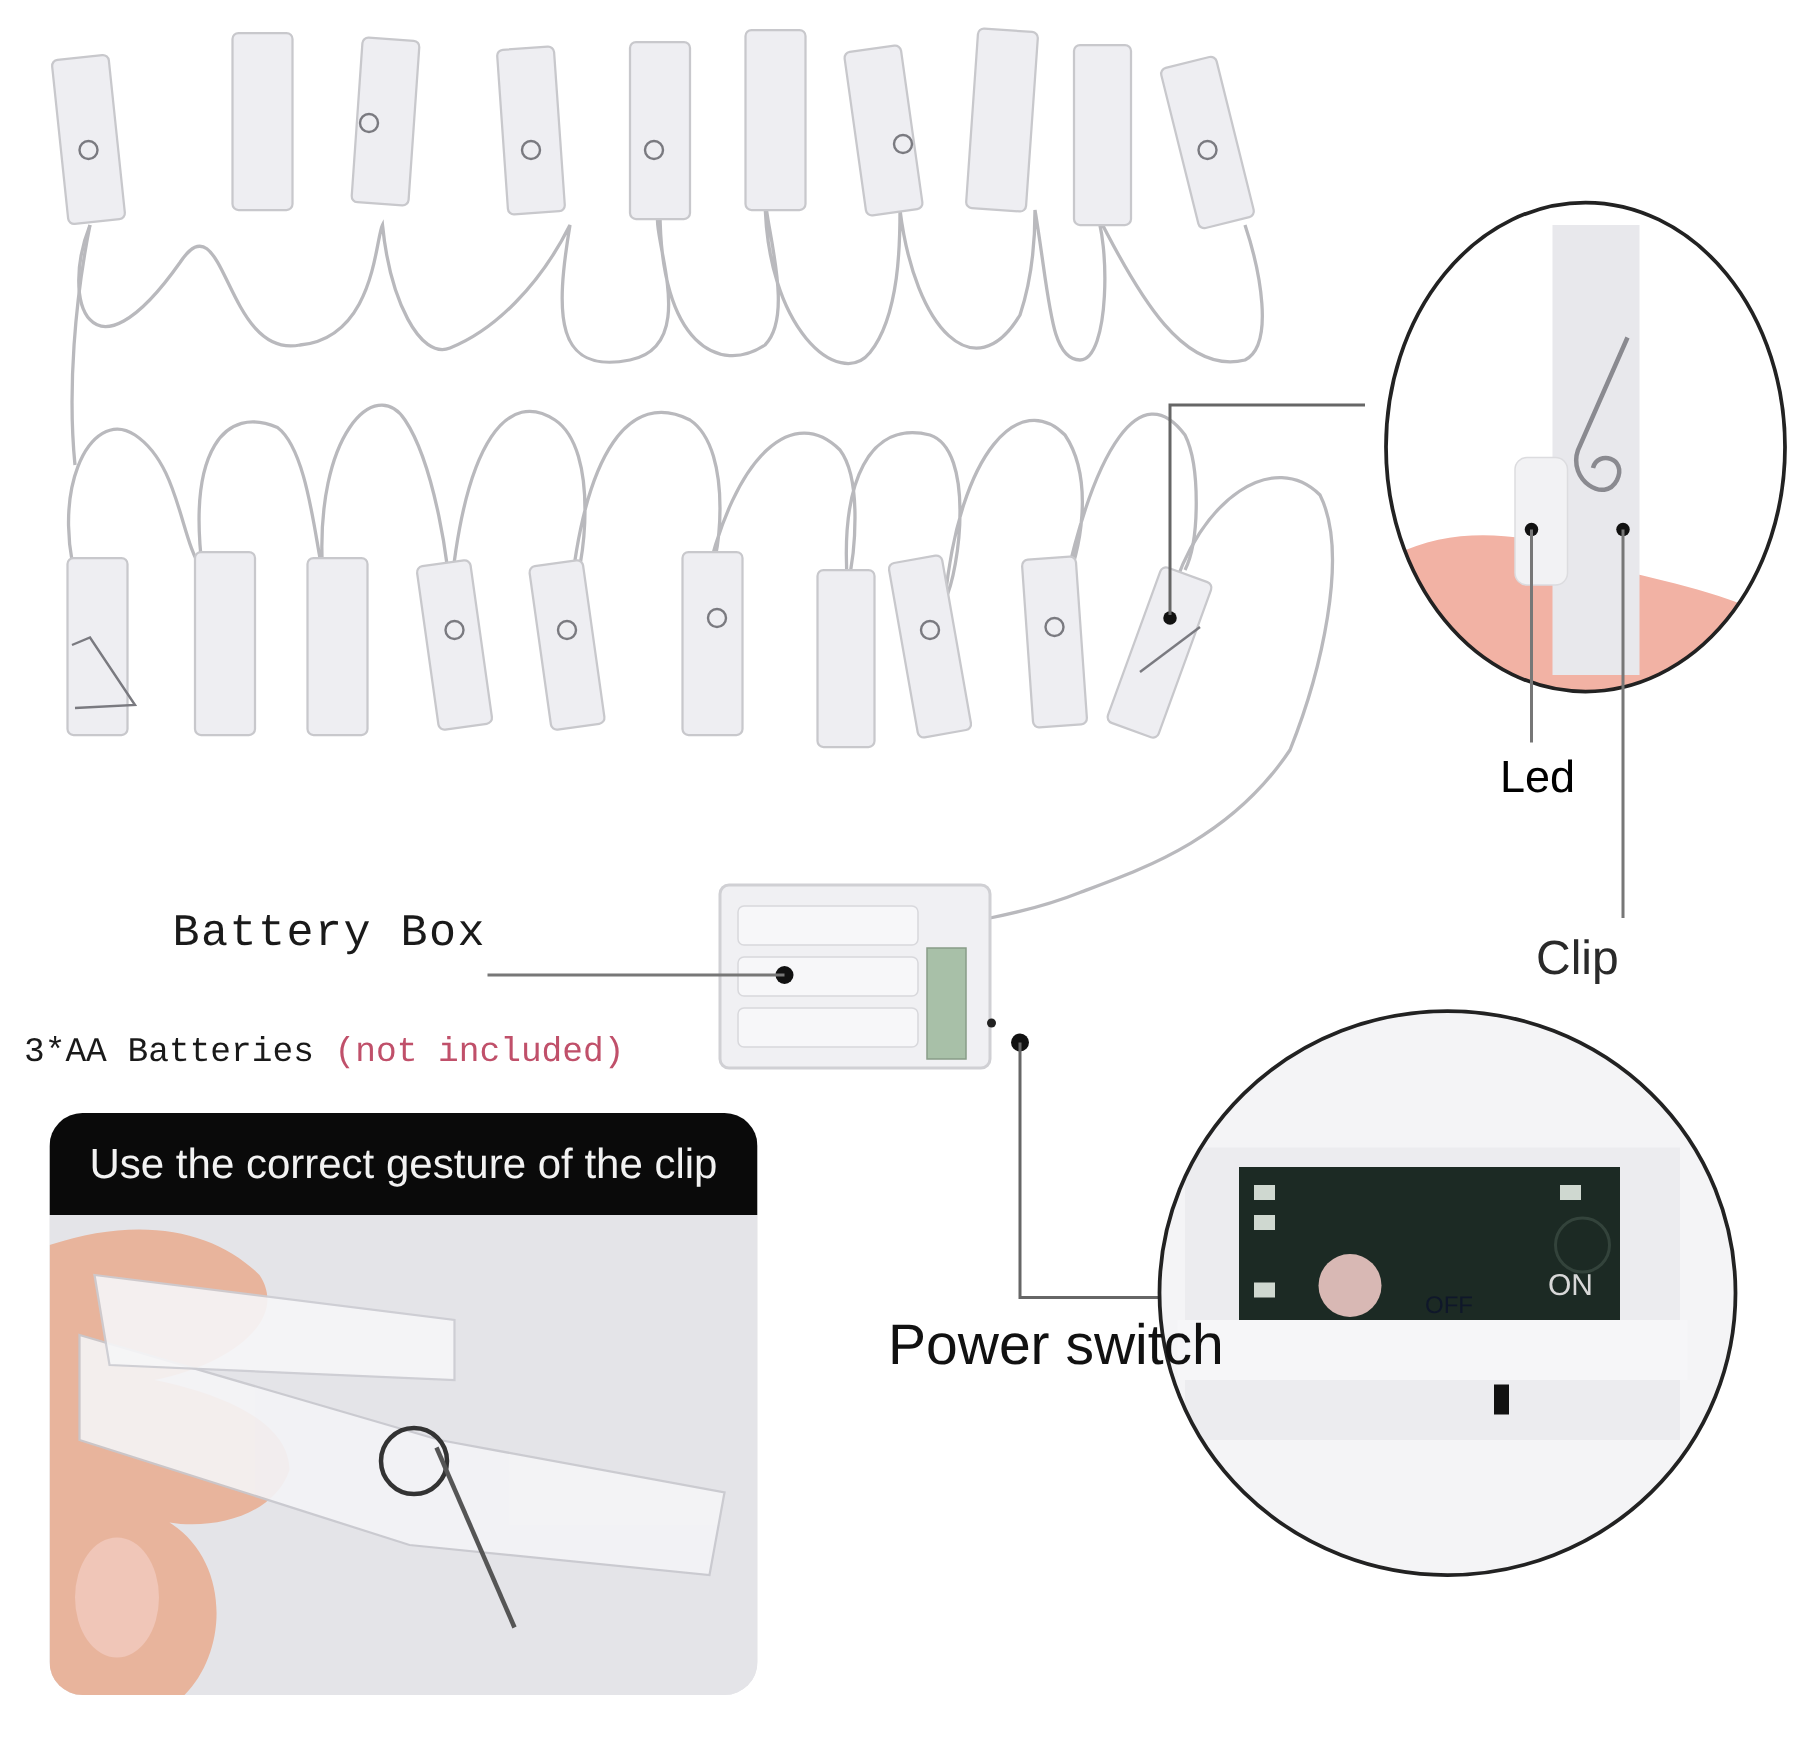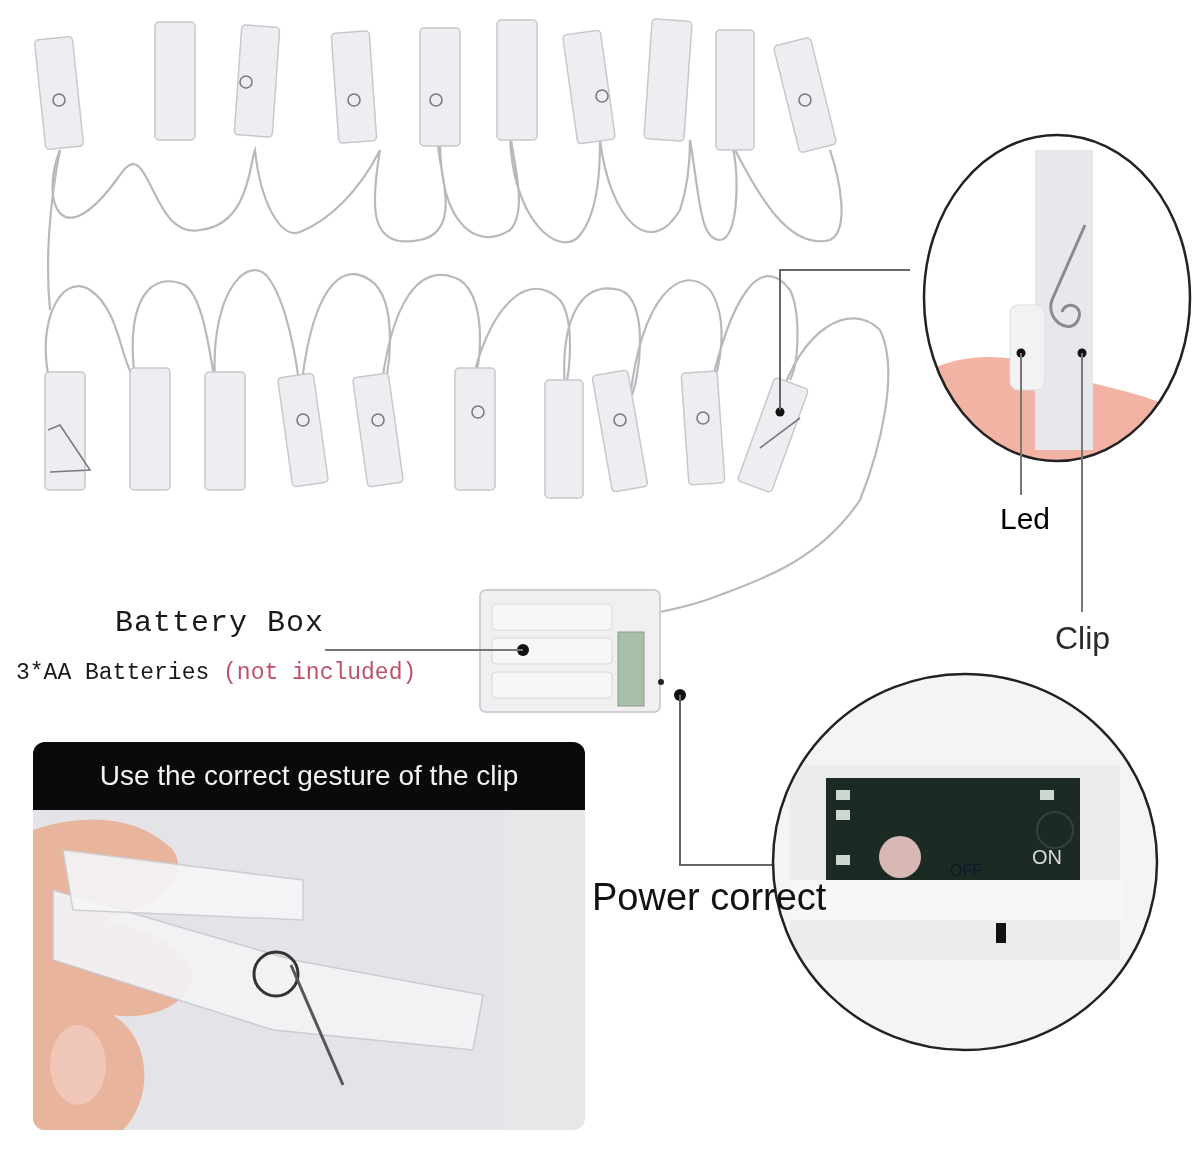--- a/index.html
+++ b/index.html
@@ -1,26 +1,26 @@
 <!DOCTYPE html>
 <html><head>
 <meta charset="utf-8">
 <style>
   html, body { margin: 0; padding: 0; background: #ffffff; }
   body { width: 1200px; height: 1166px; position: relative; overflow: hidden; font-family: "DejaVu Sans", sans-serif; }
   .abs { position: absolute; }
   svg.layer { position: absolute; left: 0; top: 0; }
   .mono { font-family: "Liberation Mono", "DejaVu Sans Mono", monospace; }
   .lbl-battery { left: 95px; top: 606px; font-size: 30px; color: #1a1a1a; letter-spacing: 1px; margin-left: 20px; }
-  .lbl-batteries { left: 16px; top: 660px; font-size: 23px; color: #1a1a1a; white-space: nowrap; }
+  .lbl-batteries { left: 16px; top: 688px; font-size: 23px; color: #1a1a1a; white-space: nowrap; }
   .lbl-batteries .note { color: #c0506a; }
   .lbl-led { left: 1000px; top: 502px; font-size: 30px; color: #000000; font-family: "Liberation Sans", sans-serif; }
-  .lbl-clip { left: 1055px; top: 620px; font-size: 32px; color: #2a2a2a; font-family: "Liberation Sans", sans-serif; }
+  .lbl-clip { left: 1024px; top: 620px; font-size: 32px; color: #2a2a2a; font-family: "Liberation Sans", sans-serif; }
   .lbl-power { left: 592px; top: 876px; font-size: 38px; color: #111; font-family: "Liberation Sans", sans-serif; }
-  .gesture-panel { left: 33px; top: 742px; width: 552px; height: 388px; border-radius: 12px; overflow: hidden; background: #e7e7ea; }
+  .gesture-panel { left: 33px; top: 742px; width: 472px; height: 388px; border-radius: 22px; overflow: hidden; background: #e7e7ea; }
   .gesture-header { height: 68px; background: #0a0a0a; color: #f2f2f2; font-size: 28px; font-family: "Liberation Sans", sans-serif; display: flex; align-items: center; justify-content: center; }
 </style>
 </head>
 <body>
 
 <svg class="layer" width="1200" height="1166" viewBox="0 0 1200 1166">
   <g fill="none" stroke="#b9b9bd" stroke-width="2.2">
 
     <path d="M60 150 C 40 200, 60 260, 120 175 C 150 130, 150 240, 200 230 C 250 225, 250 160, 255 150 C 260 200, 280 240, 300 232 C 330 220, 360 190, 380 150 C 370 210, 370 250, 420 240 C 470 230, 430 150, 440 140 C 440 230, 480 250, 510 230 C 530 210, 510 150, 510 130 C 510 220, 560 260, 580 235 C 600 210, 600 160, 600 140 C 610 220, 650 260, 680 210 C 690 180, 690 150, 690 140 C 700 200, 700 240, 720 240 C 740 240, 740 160, 730 140 C 760 200, 790 250, 830 240 C 850 230, 840 180, 830 150"></path>
 
@@ -132,21 +132,21 @@
 <div class="abs" style="left:950px;top:862px;font-size:16px;color:#0f172a;font-family:'Liberation Sans',sans-serif;">OFF</div>
 <div class="abs" style="left:1032px;top:846px;font-size:20px;color:#d8d8d8;font-family:'Liberation Sans',sans-serif;">ON</div>
 
 <div class="abs mono lbl-battery">Battery Box</div>
 <div class="abs mono lbl-batteries">
   <span>3*AA Batteries</span>
   <span class="note">(not included)</span>
 </div>
 <div class="abs lbl-led">Led</div>
 <div class="abs lbl-clip">Clip</div>
-<div class="abs lbl-power">Power correct</div>
+<div class="abs lbl-power">Power switch</div>
 
 <div class="abs gesture-panel">
   <div class="gesture-header">Use the correct gesture of the clip</div>
   <svg width="472" height="320" viewBox="0 0 472 320">
     <rect width="472" height="320" fill="#e4e4e8"></rect>
     <path d="M0 20 C 60 0, 110 10, 140 40 C 160 70, 120 100, 70 110 C 120 120, 160 140, 160 170 C 150 200, 110 210, 80 205 C 120 230, 120 290, 90 320 L 0 320 Z" fill="#e8b49c"></path>
     <ellipse cx="45" cy="255" rx="28" ry="40" fill="#f0c6b8"></ellipse>
     <path d="M20 80 L 260 150 L 450 185 L 440 240 L 240 220 L 20 150 Z" fill="#f4f4f7" stroke="#c8c8ce" stroke-width="1.5" opacity="0.9"></path>
     <path d="M30 40 L 270 70 L 270 110 L 40 100 Z" fill="#f6f6f8" stroke="#ccccd2" stroke-width="1.5" opacity="0.9"></path>
     <circle cx="243" cy="164" r="22" fill="none" stroke="#333" stroke-width="3"></circle>

